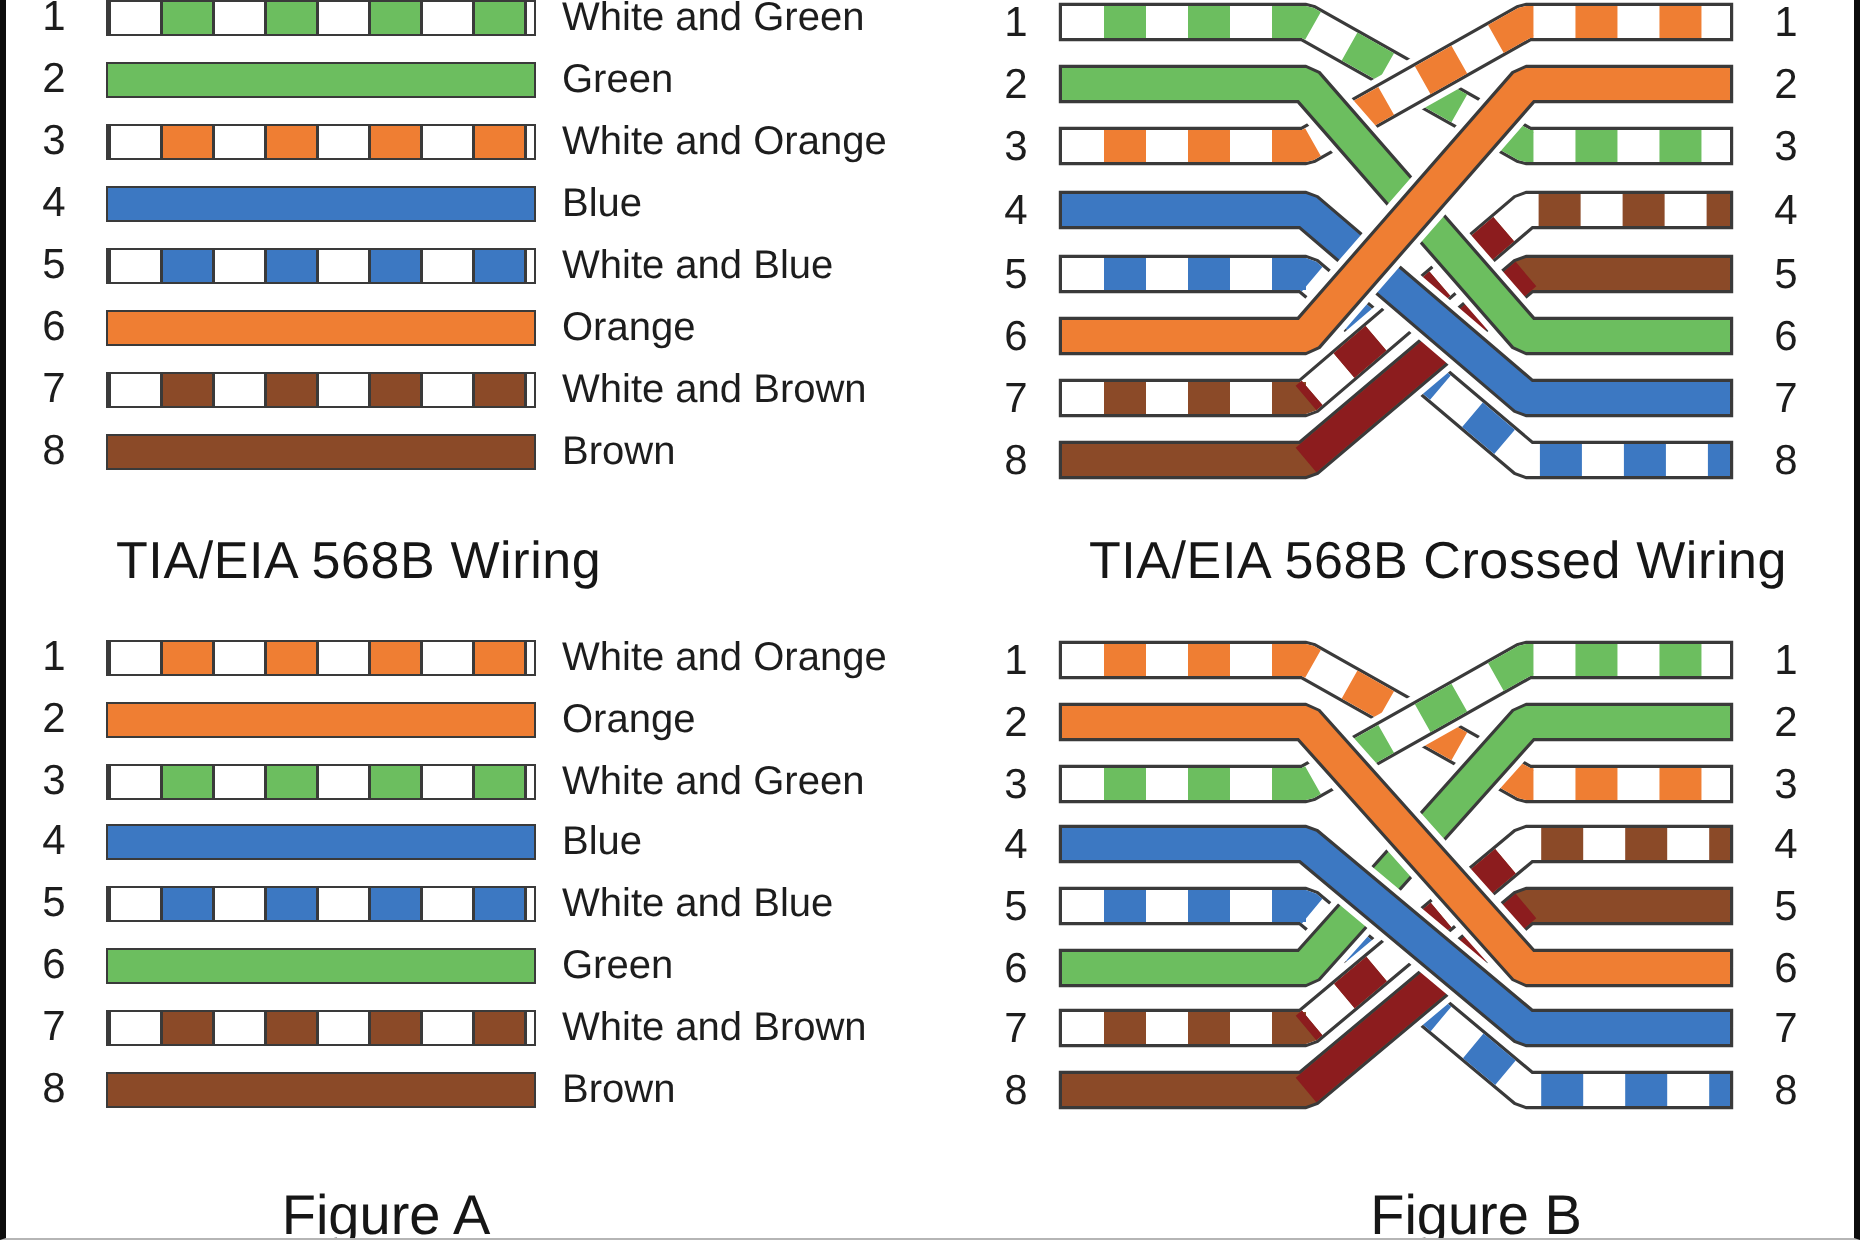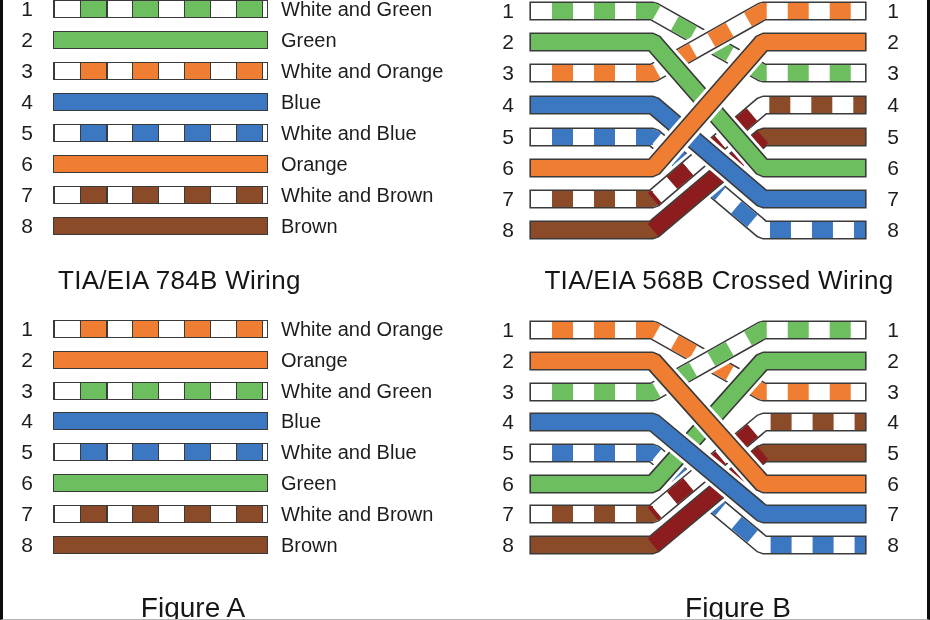--- a/index.html
+++ b/index.html
@@ -77,21 +77,21 @@
           <span class="pin">7</span>
           <div class="bar" style="background-image: repeating-linear-gradient(to right, rgb(58, 58, 58) 0px, rgb(58, 58, 58) 1.5px, rgba(0, 0, 0, 0) 1.5px, rgba(0, 0, 0, 0) 26px), repeating-linear-gradient(to right, rgb(255, 255, 255) 0px, rgb(255, 255, 255) 26px, rgb(139, 74, 40) 26px, rgb(139, 74, 40) 52px);"></div>
           <span class="wlabel">White and Brown</span>
         </div>
         <div class="wire-row" style="top: 217px;">
           <span class="pin">8</span>
           <div class="bar" style="background-color: rgb(139, 74, 40);"></div>
           <span class="wlabel">Brown</span>
         </div>
       </div>
-    <h2 class="heading" id="headingA">TIA/EIA 784B Wiring</h2>
+    <h2 class="heading" id="headingA">TIA/EIA 568B Wiring</h2>
     <div id="listBottom">
         <div class="wire-row" style="top: 320px;">
           <span class="pin">1</span>
           <div class="bar" style="background-image: repeating-linear-gradient(to right, rgb(58, 58, 58) 0px, rgb(58, 58, 58) 1.5px, rgba(0, 0, 0, 0) 1.5px, rgba(0, 0, 0, 0) 26px), repeating-linear-gradient(to right, rgb(255, 255, 255) 0px, rgb(255, 255, 255) 26px, rgb(239, 126, 51) 26px, rgb(239, 126, 51) 52px);"></div>
           <span class="wlabel">White and Orange</span>
         </div>
         <div class="wire-row" style="top: 351px;">
           <span class="pin">2</span>
           <div class="bar" style="background-color: rgb(239, 126, 51);"></div>
           <span class="wlabel">Orange</span>

